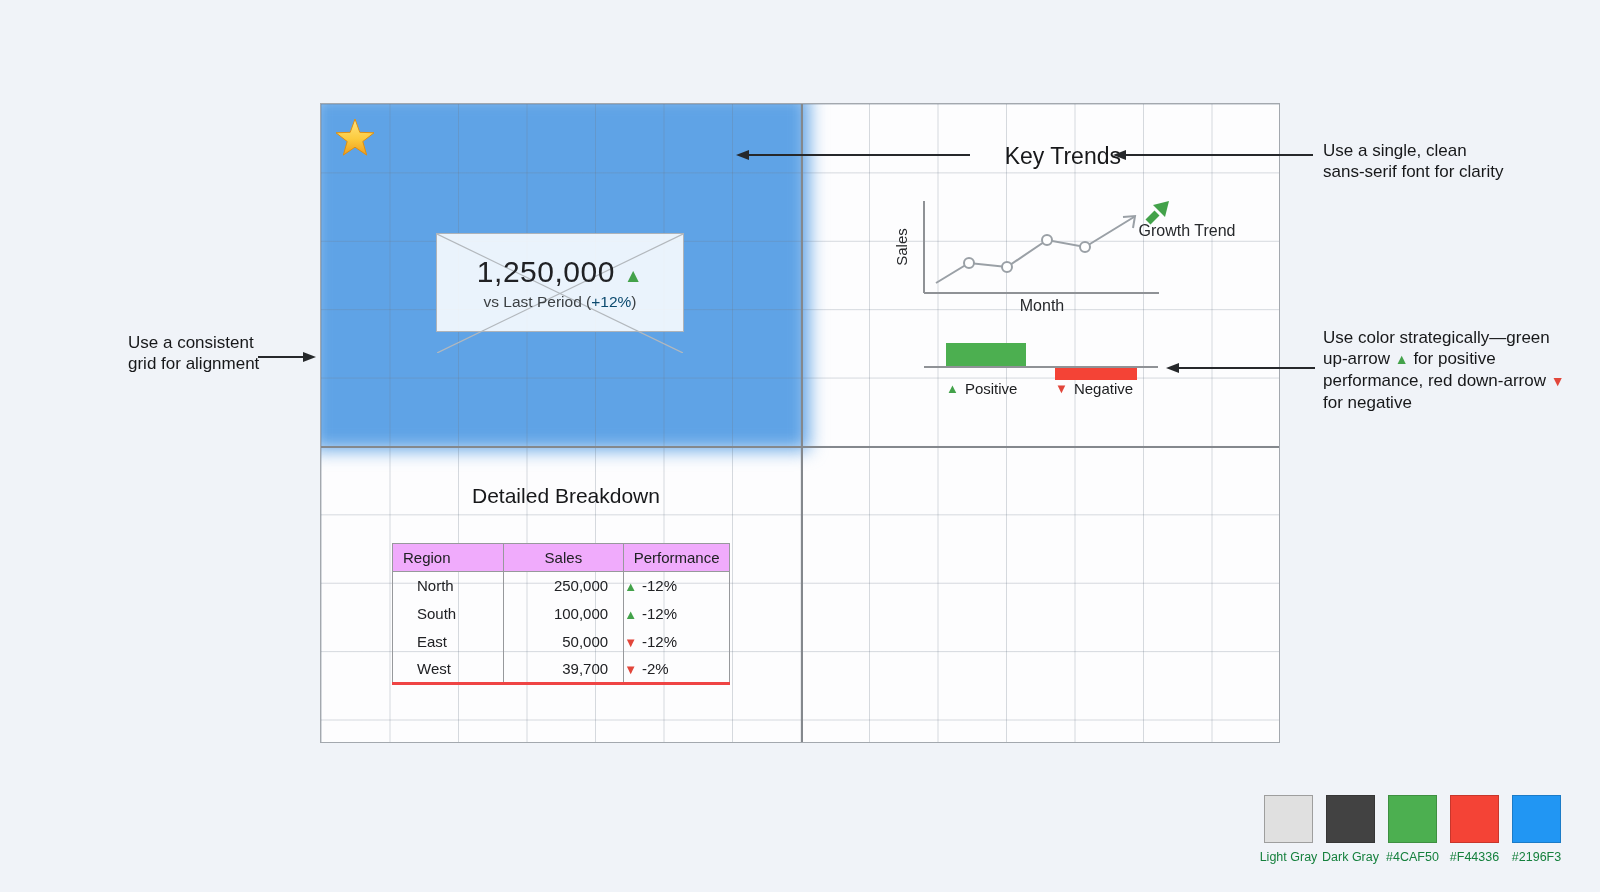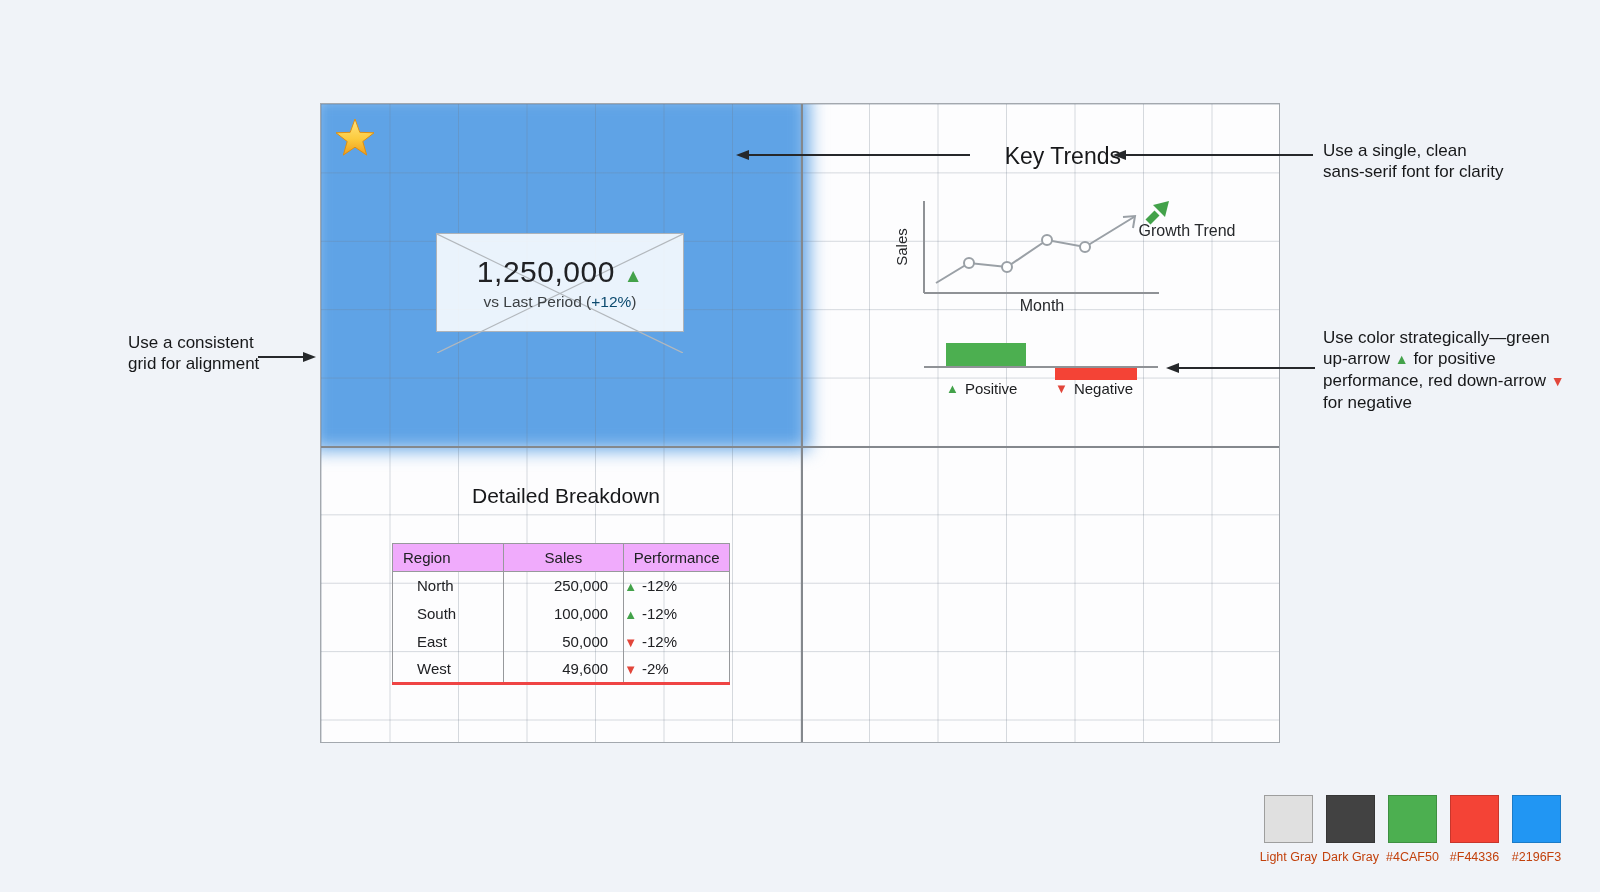--- a/index.html
+++ b/index.html
@@ -111,21 +111,21 @@
   .inline-tri-down { color:#e2463a; font-size:14px; }
 
   
   .arrows-overlay { position:absolute; left:0; top:0; width:1600px; height:892px; pointer-events:none; }
 
   
   .palette { position:absolute; left:1264px; top:795px; display:flex; gap:13px; }
   .swatch-item { display:flex; flex-direction:column; align-items:center; width:49px; }
   .swatch { width:49px; height:48px; border:1px solid rgba(0,0,0,0.18); }
   .swatch-label {
-    margin-top:7px; font-size:12.5px; color:#c2410c; white-space:nowrap; text-align:center;
+    margin-top:7px; font-size:12.5px; color:#15803d; white-space:nowrap; text-align:center;
   }
 </style>
 </head>
 <body>
 
 <div class="stage">
 
   <div class="panel">
     <div class="blue-region"></div>
     <div class="grid-overlay"></div>
@@ -218,21 +218,21 @@
               <td class="c-sales">100,000</td>
               <td class="c-perf"><span class="tri g">▲</span><span>-12%</span></td>
             </tr>
             <tr>
               <td class="c-region">East</td>
               <td class="c-sales">50,000</td>
               <td class="c-perf"><span class="tri r">▼</span><span>-12%</span></td>
             </tr>
             <tr>
               <td class="c-region">West</td>
-              <td class="c-sales">49,600</td>
+              <td class="c-sales">39,700</td>
               <td class="c-perf"><span class="tri r">▼</span><span>-2%</span></td>
             </tr>
           </tbody>
       </table>
     </div>
   </div>
 
   <div class="note note-font">
     <div>Use a single, clean</div>
     <div>sans-serif font for clarity</div>

